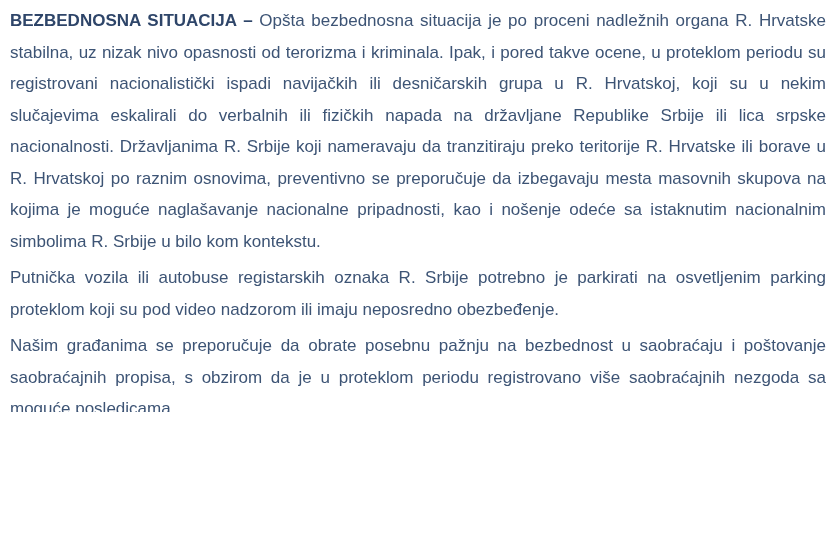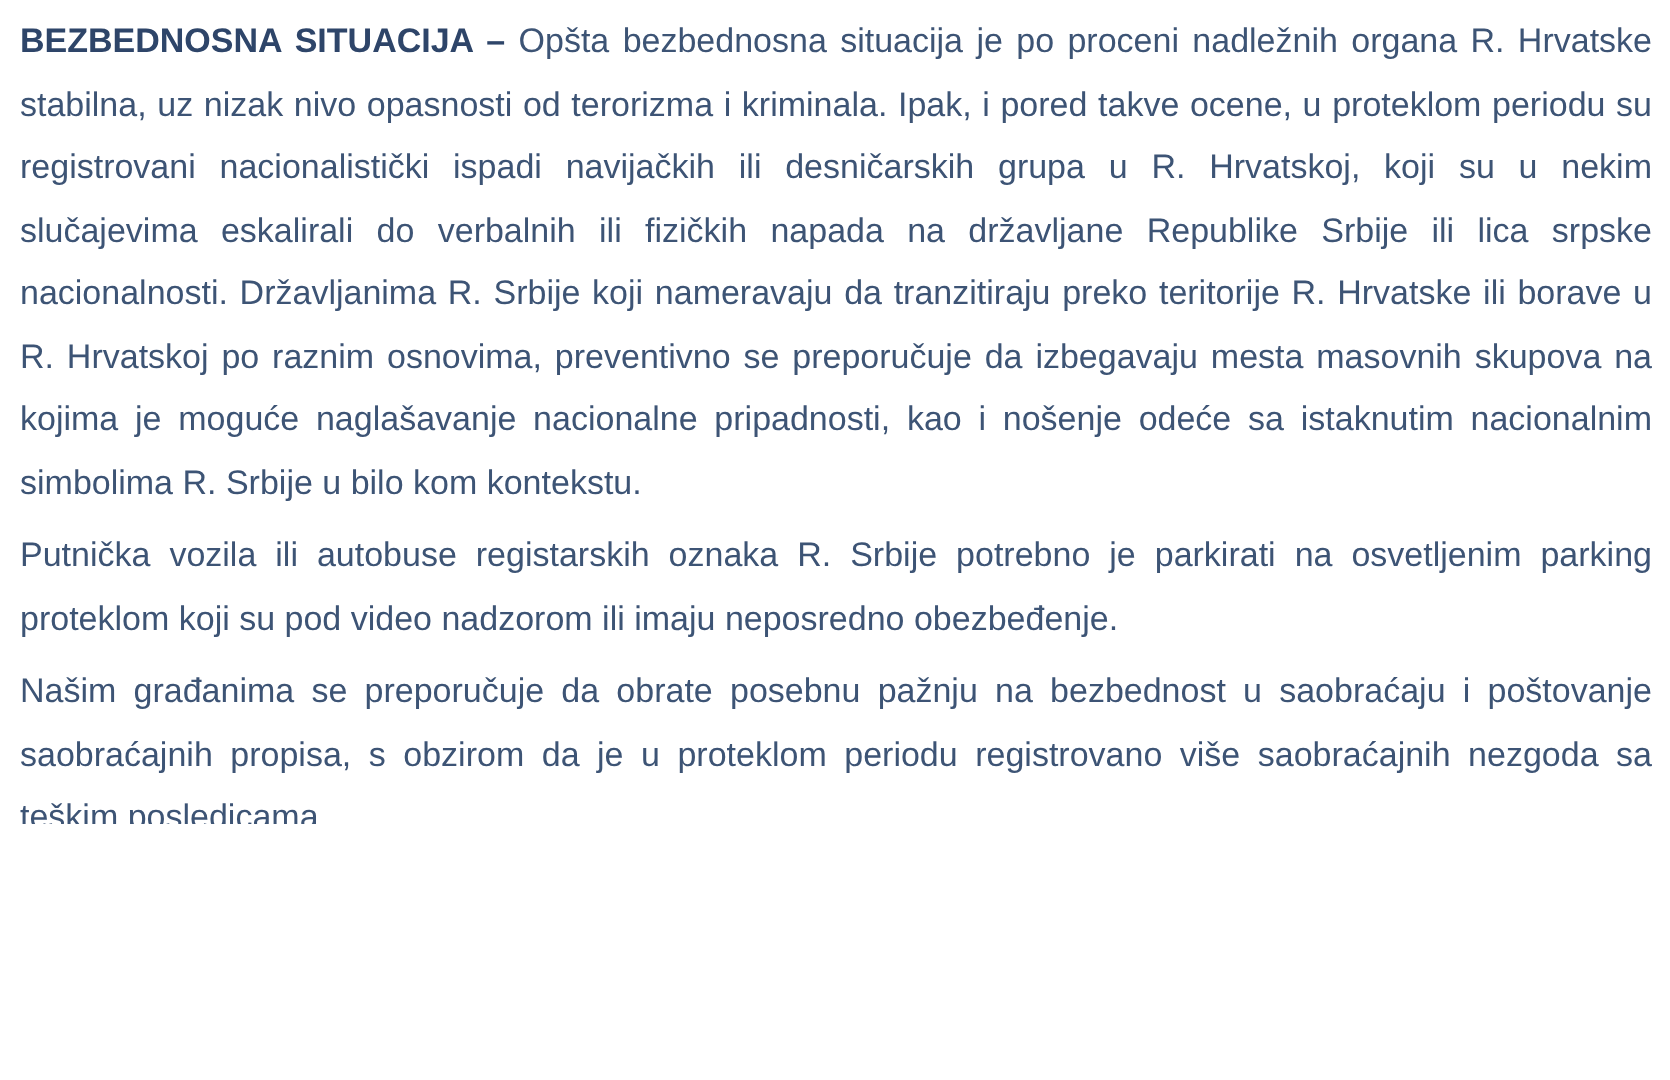--- a/index.html
+++ b/index.html
@@ -32,15 +32,15 @@
     font-weight: 700;
   }
 </style>
 </head>
 <body>
 
 <div class="page">
   <div class="advisory">
     <p><strong>BEZBEDNOSNA SITUACIJA –</strong> <span>Opšta bezbednosna situacija je po proceni nadležnih organa R. Hrvatske stabilna, uz nizak nivo opasnosti od terorizma i kriminala. Ipak, i pored takve ocene, u proteklom periodu su registrovani nacionalistički ispadi navijačkih ili desničarskih grupa u R. Hrvatskoj, koji su u nekim slučajevima eskalirali do verbalnih ili fizičkih napada na državljane Republike Srbije ili lica srpske nacionalnosti. Državljanima R. Srbije koji nameravaju da tranzitiraju preko teritorije R. Hrvatske ili borave u R. Hrvatskoj po raznim osnovima, preventivno se preporučuje da izbegavaju mesta masovnih skupova na kojima je moguće naglašavanje nacionalne pripadnosti, kao i nošenje odeće sa istaknutim nacionalnim simbolima R. Srbije u bilo kom kontekstu.</span></p>
     <p>Putnička vozila ili autobuse registarskih oznaka R. Srbije potrebno je parkirati na osvetljenim parking proteklom koji su pod video nadzorom ili imaju neposredno obezbeđenje.</p>
-    <p>Našim građanima se preporučuje da obrate posebnu pažnju na bezbednost u saobraćaju i poštovanje saobraćajnih propisa, s obzirom da je u proteklom periodu registrovano više saobraćajnih nezgoda sa teškim posledicama.</p>
+    <p>Našim građanima se preporučuje da obrate posebnu pažnju na bezbednost u saobraćaju i poštovanje saobraćajnih propisa, s obzirom da je u proteklom periodu registrovano više saobraćajnih nezgoda sa moguće posledicama.</p>
   </div>
 </div>
 
 </body></html>

